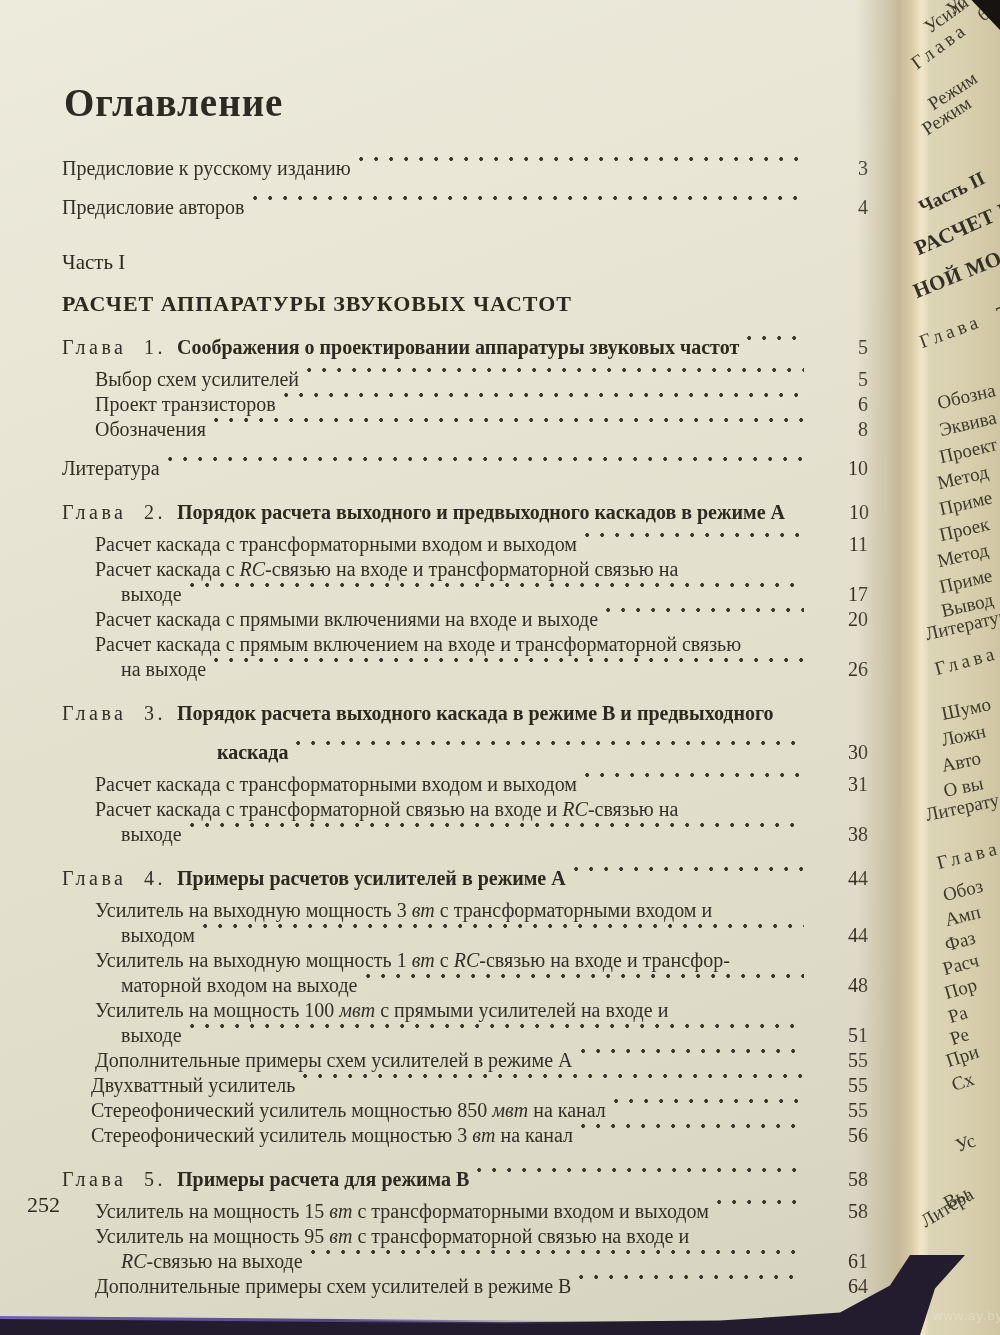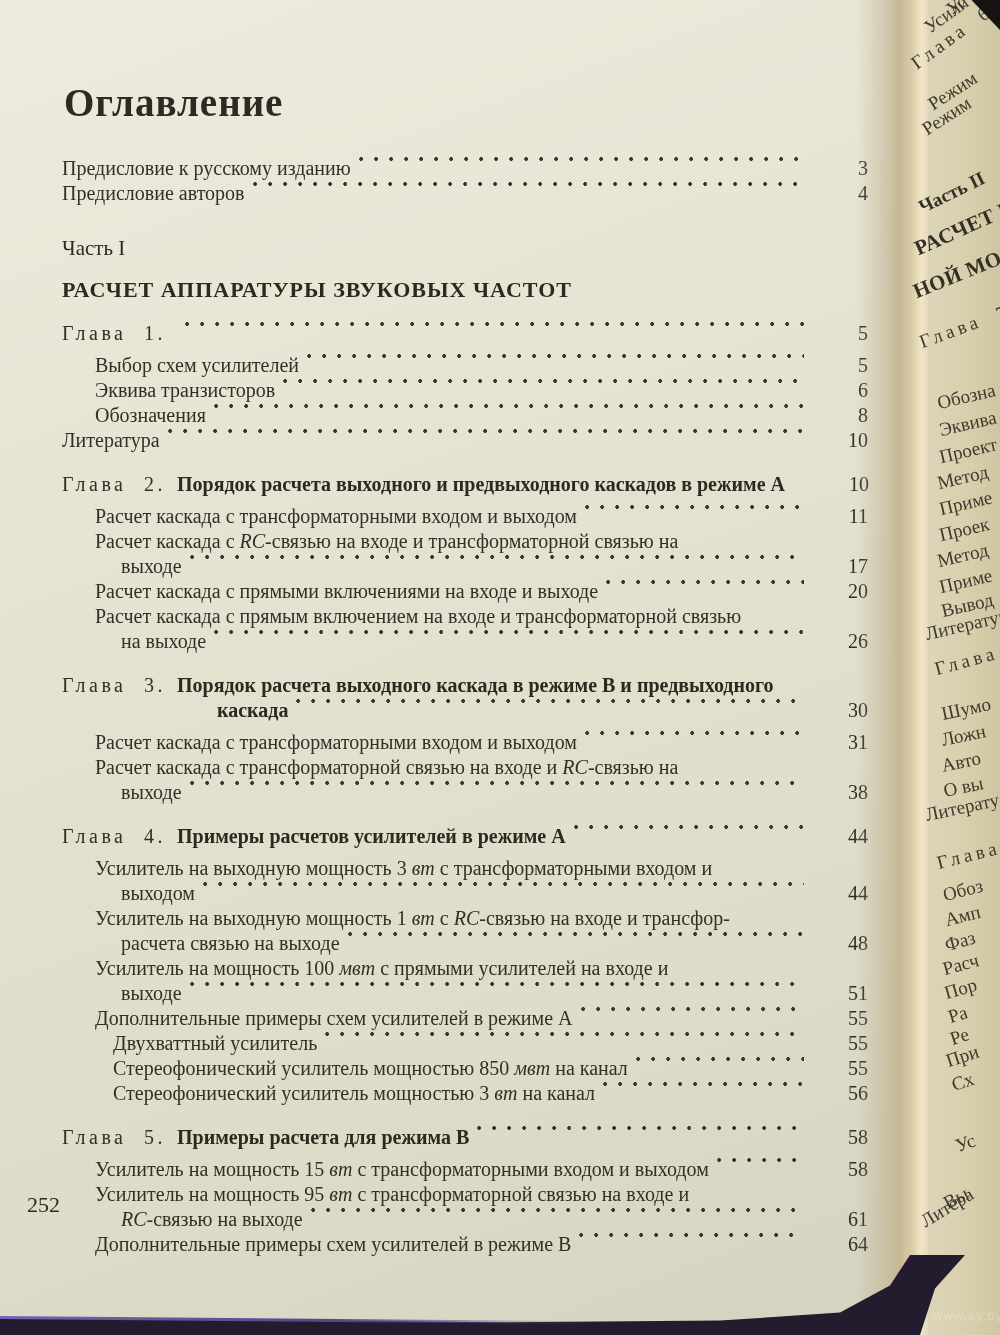--- a/index.html
+++ b/index.html
@@ -17,23 +17,23 @@
     position:absolute;left:62px;top:0;width:806px;padding-top:86px;
     color:#322f27;font-size:20px;line-height:25px;
   }
   .title{
     font-size:39px;line-height:34px;font-weight:bold;color:#2d2a24;
     letter-spacing:1px;margin:0 2px 36px 2px;
   }
   .entry{margin:0;}
   .line{white-space:nowrap;display:flex;align-items:baseline;}
   .line .txt{flex:0 0 auto;}
-  .ind0 .line{margin-left:0;}
+  .ind0 .line{margin-left:0;margin-top:14px;}
   .ind1 .line{margin-left:33px;}
-  .ind2 .line{margin-left:51px;}
+  .ind2 .line{margin-left:29px;}
   .ind1 .line.cont{margin-left:59px;}
   .chapter{margin-top:19px;margin-bottom:7px;}
   .chapter .line.cont{margin-left:155px;}
   .chapter .txt{font-weight:bold;color:#2c2921;}
   .pre{letter-spacing:3.5px;word-spacing:9px;margin-right:11px;font-weight:normal;color:#322f27;}
   .part{font-weight:normal;font-size:21px;margin-top:30px;color:#2c2921;}
   .ptitle{font-weight:bold;font-size:22px;letter-spacing:1px;margin-top:16px;margin-bottom:7px;color:#2c2921;}
   .leader{
     flex:1 1 auto;align-self:stretch;margin:0 6px 0 8px;min-width:12px;
     background-image:radial-gradient(circle at 2.2px 50%, #3b372c 1.7px, rgba(0,0,0,0) 2.1px);
@@ -103,34 +103,35 @@
             <span class="txt"><span class="run">Предисловие авторов</span></span>
             <span class="leader"></span>
             <span class="pg">4</span>
           </div>
         </div>
         <div class="part">Часть I</div>
         <div class="ptitle">РАСЧЕТ АППАРАТУРЫ ЗВУКОВЫХ ЧАСТОТ</div>
         <div class="entry ind0 chapter">
           <div class="line">
             <span class="pre">Глава 1.</span>
+            <span class="txt"><span class="run">Соображения о проектировании аппаратуры звуковых частот</span></span>
             <span class="leader"></span>
             <span class="pg">5</span>
           </div>
         </div>
         <div class="entry ind1">
           <div class="line">
             <span class="txt"><span class="run">Выбор схем усилителей</span></span>
             <span class="leader"></span>
             <span class="pg">5</span>
           </div>
         </div>
         <div class="entry ind1">
           <div class="line">
-            <span class="txt"><span class="run">Эквива транзисторов</span></span>
+            <span class="txt"><span class="run">Проект транзисторов</span></span>
             <span class="leader"></span>
             <span class="pg">6</span>
           </div>
         </div>
         <div class="entry ind1">
           <div class="line">
             <span class="txt"><span class="run">Обозначения</span></span>
             <span class="leader"></span>
             <span class="pg">8</span>
           </div>
@@ -228,21 +229,21 @@
             <span class="txt"><span class="run">выходом</span></span>
             <span class="leader"></span>
             <span class="pg">44</span>
           </div>
         </div>
         <div class="entry ind1">
           <div class="line">
             <span class="txt"><span class="run">Усилитель на выходную мощность 1 </span><i class="run">вт</i><span class="run"> с </span><i class="run">RC</i><span class="run">-связью на входе и трансфор-</span></span>
           </div>
           <div class="line cont">
-            <span class="txt"><span class="run">расчета связью на выходе</span></span>
+            <span class="txt"><span class="run">маторной входом на выходе</span></span>
             <span class="leader"></span>
             <span class="pg">48</span>
           </div>
         </div>
         <div class="entry ind1">
           <div class="line">
             <span class="txt"><span class="run">Усилитель на мощность 100 </span><i class="run">мвт</i><span class="run"> с прямыми усилителей на входе и</span></span>
           </div>
           <div class="line cont">
             <span class="txt"><span class="run">выходе</span></span>

